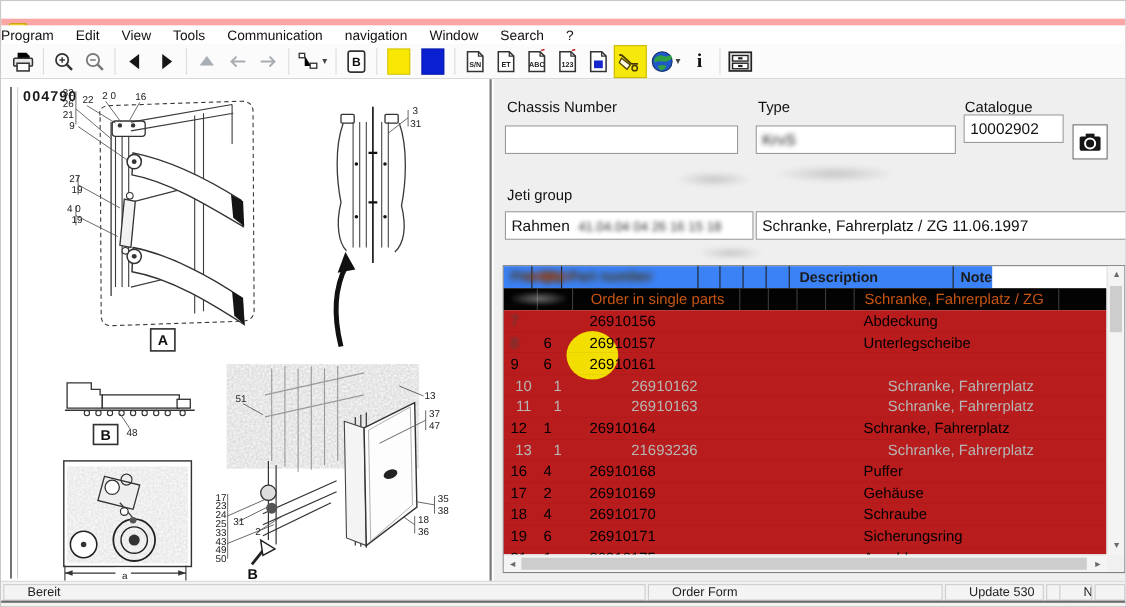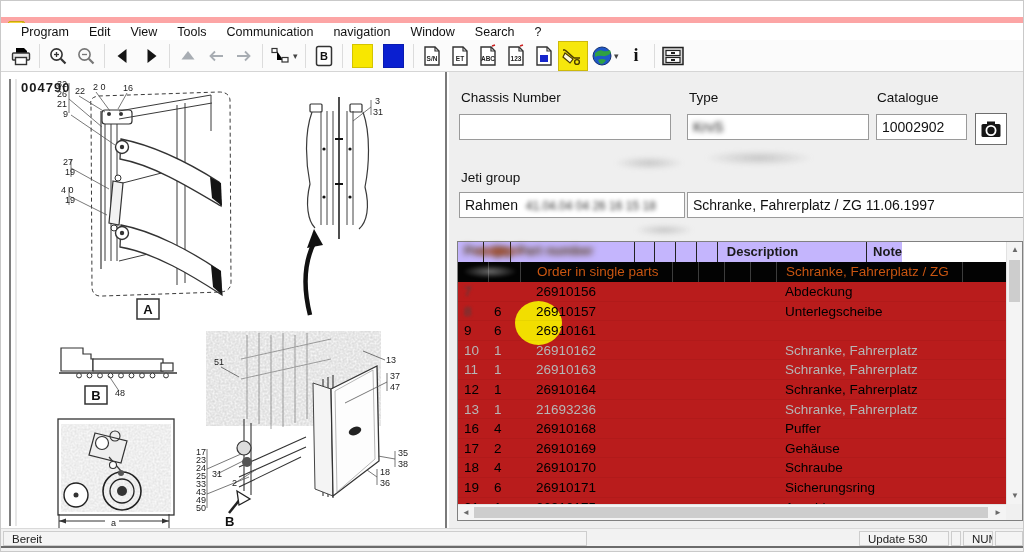--- a/index.html
+++ b/index.html
@@ -7,21 +7,21 @@
         font-family:"Liberation Sans","DejaVu Sans",sans-serif;border:1px solid #c9c9c9;box-sizing:border-box;}
   
   .titlebar{position:absolute;left:0;top:0;right:0;height:22px;background:#fca5a5;margin-top:16px;}
   .appicon{position:absolute;left:7px;top:4px;width:15px;height:13px;background:#f3d53a;border:1px solid #c9a60d;border-radius:2px;box-shadow:inset -2px -2px 0 #d9b81a;}
   .apptitle{position:absolute;left:28px;top:4px;font-size:12px;color:#222;}
   .winbtn{position:absolute;top:0;width:44px;height:22px;text-align:center;line-height:22px;font-size:12px;color:#555;cursor:default;}
   .winbtn.min{right:88px}.winbtn.max{right:44px;font-size:10px}.winbtn.close{right:0}
   
   .menubar{position:absolute;left:0;top:22px;right:0;height:17px;background:#fff;font-size:12.5px;color:#111;display:flex;align-items:center;}
   .menu-item{padding:0 10px;}
-  .menu-item:first-child{padding-left:20px;}
+  .menu-item:first-child{padding-left:0;}
   
   .toolbar{position:absolute;left:0;top:39px;right:0;height:32px;background:#fbfbfb;border-bottom:1px solid #d5d5d5;display:flex;align-items:center;padding-left:6px;box-sizing:border-box;}
   .tbtn{width:28px;height:28px;display:flex;align-items:center;justify-content:center;flex:0 0 auto;}
   .tbtn svg{display:block;}
   .tsep{width:1px;height:24px;background:#dcdcdc;margin:0 4px;flex:0 0 auto;}
   .caret{font-size:9px;color:#444;margin-left:-2px;width:8px;flex:0 0 auto;}
   .swatch{width:19px;height:22px;flex:0 0 auto;margin:0 5px;border:1px solid rgba(0,0,0,.15);}
   .sw-y{background:#f8e700;}.sw-b{background:#0a1fd0;}
   .tbtn.active{background:#f6e70c;border:1px solid #cdb90a;}
   .doc-label{font-size:6.5px;font-weight:bold;fill:#222;}
@@ -32,52 +32,52 @@
   
   .flabel{position:absolute;font-size:13.5px;color:#111;}
   .field{position:absolute;height:26px;background:#fff;border:1px solid #9a9a9a;box-sizing:border-box;font-size:14px;color:#111;line-height:24px;padding-left:5px;white-space:nowrap;overflow:hidden;}
   .blur25{filter:blur(2.5px);}
   .blur2{filter:blur(2px);}
   .ghost{position:absolute;background:radial-gradient(ellipse at center,rgba(150,150,150,.45),rgba(150,150,150,0) 70%);filter:blur(2px);}
   .cambtn{position:absolute;left:526px;top:41px;width:30px;height:30px;background:#fff;border:1px solid #6e6e6e;display:flex;align-items:center;justify-content:center;}
   
   .ptable{position:absolute;left:8px;top:169px;width:566px;height:280px;background:#fff;border:1px solid #808080;box-sizing:border-box;}
   .thead,.tsel,.trow{display:flex;position:relative;}
-  .thead{height:20px;background:#c4b5fd;font-weight:bold;font-size:13px;color:#1a1a1a;width:444px;}
+  .thead{height:20px;background:#3b82f6;font-weight:bold;font-size:13px;color:#1a1a1a;width:444px;}
   .thead .hcell{border-left:1px solid #222;box-sizing:border-box;line-height:20px;}
   .thead .hcell:first-child{border-left:none;}
   .hblur{position:absolute;left:6px;top:1px;width:210px;color:#4a3000;filter:blur(3px);font-size:13px;white-space:nowrap;}
   .hblob{position:absolute;left:10px;top:2px;width:60px;height:15px;background:radial-gradient(ellipse,rgba(160,60,10,.8),rgba(160,60,10,0) 70%);filter:blur(2px);}
   .tsel{height:20px;background:#030303;color:#c85511;font-size:13.5px;width:548px;}
   .tsel .scell{border-left:1px solid #3c3c3c;box-sizing:border-box;line-height:20px;white-space:nowrap;}
   .tsel .scell:first-child{border-left:none;}
   .selblob{position:absolute;left:6px;top:3px;width:52px;height:13px;background:radial-gradient(ellipse,rgba(190,190,190,.55),rgba(190,190,190,0) 75%);filter:blur(1.5px);}
   .tbody{position:absolute;left:0;top:40px;width:548px;height:222px;overflow:hidden;background:#b91c1c;}
   .trow{height:19.6px;font-size:13.5px;color:#000;z-index:2;border-bottom:1px solid rgba(0,0,0,.04);box-sizing:border-box;}
-  .trow.disabled{color:#b6b6b6;}
+  .trow.disabled{color:#b6b6b6;text-align:center;}
   .cell{line-height:19px;white-space:nowrap;overflow:hidden;}
   .c-pos{width:30px;padding-left:6px;box-sizing:border-box;}
   .c-qty{width:32px;padding-left:6px;box-sizing:border-box;}
   .c-part{width:152px;padding-left:16px;box-sizing:border-box;}
   .c-n{width:26px;}
   .c-desc{width:186px;padding-left:9px;box-sizing:border-box;}
   .c-note{flex:1;padding-left:6px;box-sizing:border-box;}
   .blurpos{filter:blur(1.6px);color:#444;}
   .hilite{position:absolute;left:57px;top:19px;width:47px;height:44px;border-radius:50%;background:#f2de00;z-index:1;}
   
   .vscroll{position:absolute;top:0;right:0;width:16px;height:262px;background:#f4f4f4;border-left:1px solid #e2e2e2;box-sizing:border-box;}
   .sarrow{position:absolute;left:0;width:16px;height:16px;text-align:center;font-size:8px;color:#6a6a6a;line-height:16px;}
   .vthumb{position:absolute;left:2px;top:18px;width:11px;height:42px;background:#cdcdcd;}
   .hscroll{position:absolute;left:0;bottom:0;height:16px;width:548px;background:#f4f4f4;border-top:1px solid #e2e2e2;box-sizing:border-box;}
   .hthumb{position:absolute;left:16px;top:2px;right:18px;height:11px;background:#cdcdcd;}
   .corner{position:absolute;right:0;bottom:0;width:16px;height:16px;background:#f0f0f0;}
   
   .statusbar{position:absolute;left:0;bottom:0;right:0;height:22px;background:#f2f2f2;border-top:1px solid #dadada;font-size:11.5px;color:#222;}
   .statusbar:after{content:"";position:absolute;left:0;right:0;bottom:3px;height:2px;background:#6b6b6b;}
-  .spanel{position:absolute;top:2px;height:15px;border:1px solid #cdcdcd;line-height:15px;padding-left:8px;box-sizing:border-box;background:#f4f4f4;white-space:nowrap;overflow:hidden;}
+  .spanel{position:absolute;top:2px;height:15px;border:1px solid #cdcdcd;line-height:15px;padding-left:21px;box-sizing:border-box;background:#f4f4f4;white-space:nowrap;overflow:hidden;}
   
   .dsvg{position:absolute;left:0;top:0;}
   .dsvg text.co{font-size:9px;fill:#222;font-family:"Liberation Sans",sans-serif;}
   .dsvg text.code{font-size:13px;font-weight:bold;letter-spacing:1px;fill:#1a1a1a;}
   .dsvg text.viewlbl{font-size:13px;font-weight:bold;fill:#111;}
   .dsvg .ln{stroke:#3a3a3a;fill:none;}
   .dsvg .ld{stroke:#555;stroke-width:.8;fill:none;}
 </style>
 </head>
 <body>
@@ -431,21 +431,21 @@
 
   <div class="rightpanel">
 
     <div class="flabel" style="left:12px;top:18px">Chassis Number</div>
     <div class="field" style="left:10px;top:42px;width:212px"></div>
 
     <div class="flabel" style="left:240px;top:18px">Type</div>
     <div class="field" style="left:238px;top:42px;width:182px"><span class="blur25">KrvS</span></div>
 
     <div class="flabel" style="left:428px;top:18px">Catalogue</div>
-    <div class="field" style="left:427px;top:42px;width:91px">10002902</div>
+    <div class="field" style="left:427px;top:32px;width:91px">10002902</div>
     <div class="cambtn">
       <svg width="22" height="20" viewBox="0 0 22 20">
           <rect x="1.5" y="5" width="19" height="13" rx="1.5" fill="#151515"></rect>
           <rect x="7" y="2.5" width="8" height="4" fill="#151515"></rect>
           <circle cx="11" cy="11.5" r="4.6" fill="none" stroke="#fff" stroke-width="1.8"></circle>
         </svg>
     </div>
 
     <div class="ghost" style="left:165px;top:84px;width:70px;height:14px"></div>
     <div class="ghost" style="left:255px;top:78px;width:110px;height:16px"></div>
@@ -639,19 +639,20 @@
         <div class="sarrow" style="left:0;top:0">◄</div>
         <div class="hthumb"></div>
         <div class="sarrow" style="left:auto;right:0;top:0">►</div>
       </div>
       <div class="corner"></div>
     </div>
   </div>
 
   <div class="statusbar">
     <div class="spanel" style="left:2px;width:584px">Bereit</div>
+    <div class="spanel" style="left:588px;width:268px">Order Form</div>
     <div class="spanel" style="left:858px;width:90px">Update 530</div>
     <div class="spanel" style="left:950px;width:10px"></div>
     <div class="spanel" style="left:962px;width:30px">NUM</div>
     <div class="spanel" style="left:994px;width:28px"></div>
   </div>
 
 </div>
 
 </body></html>

